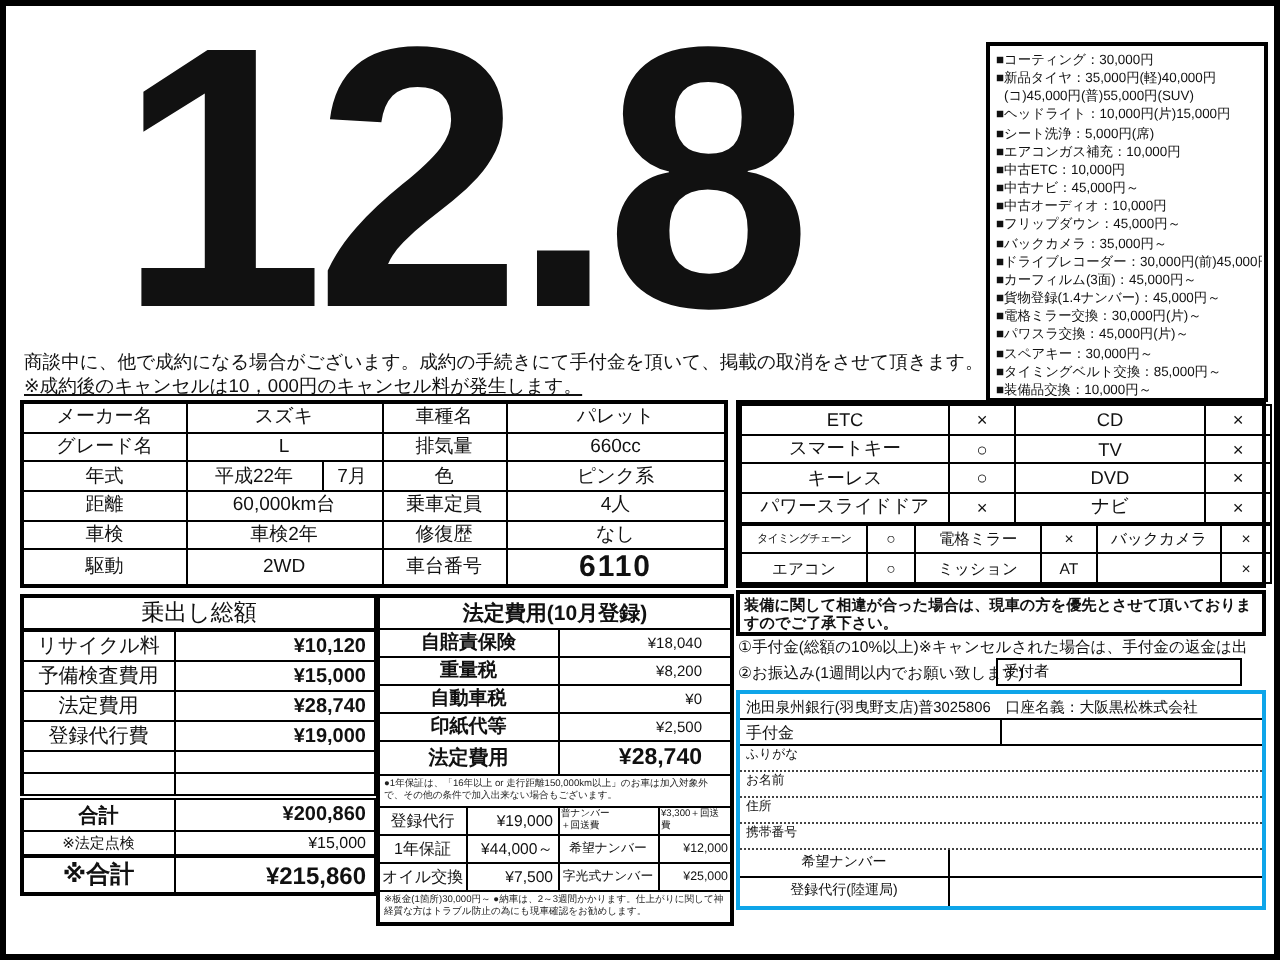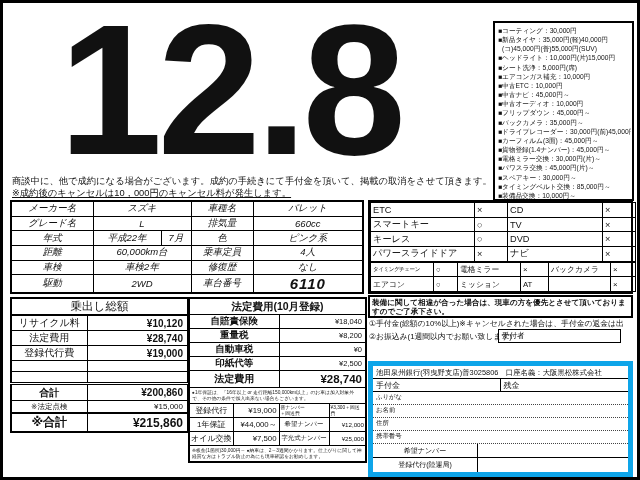--- a/index.html
+++ b/index.html
@@ -19,39 +19,39 @@
 
   
   #notice{left:12px;top:176px;width:460px;font-size:9.3px;line-height:11.6px;white-space:nowrap;}
   #notice .u{text-decoration:underline;}
 
   table{border-collapse:collapse;table-layout:fixed;}
   td{border:1px solid #000;overflow:hidden;white-space:nowrap;padding:0 2px;}
 
   
   #vehicle-table{left:10px;top:200px;width:352px;border:2px solid #000;font-size:9.5px;text-align:center;}
-  #vehicle-table td{height:13.7px;font-style:italic;}
+  #vehicle-table td{height:13.7px;}
   #vehicle-table .chassis{font-size:15px;font-weight:bold;letter-spacing:1px;}
 
   
   #equip{left:368px;top:200px;width:265px;border:2px solid #000;}
   #equip table{width:100%;}
-  #equip td{height:13.7px;}
+  #equip td{height:13.7px;text-align:center;}
   #equipA td{font-size:9.2px;}
   #equipB td{font-size:7.8px;}
   #equipB .tiny{font-size:5.6px;letter-spacing:-0.5px;}
   #equip-notice{left:368px;top:295px;width:265px;height:23px;border:2px solid #000;
                 font-size:7.6px;line-height:9.4px;font-weight:bold;padding:1px 2px;}
 
   
   #contract-line1{left:369px;top:318px;width:266px;font-size:7.8px;white-space:nowrap;overflow:hidden;}
   #contract-line2{left:369px;top:331px;width:140px;font-size:7.8px;white-space:nowrap;}
   #receiver-box{left:498px;top:329px;width:123px;height:14px;border:1px solid #000;
                 font-size:7.5px;padding:1px 0 0 3px;}
-  #contract-block{left:368px;top:345px;width:265px;border:5px solid #0ea5e9;font-size:8px;margin-top:16px;}
+  #contract-block{left:368px;top:345px;width:265px;border:2px solid #0ea5e9;font-size:8px;}
   .c-row{position:relative;border-bottom:1px solid #000;height:13px;line-height:13px;
          overflow:hidden;white-space:nowrap;padding-left:3px;box-sizing:border-box;}
   .c-row.bank{font-size:7.4px;}
   .c-row.split{display:flex;padding:0;}
   .c-row.split .half{width:50%;box-sizing:border-box;padding-left:3px;}
   .c-row.split .half:first-child{border-right:1px solid #000;}
   .c-row.dotted{border-bottom:1px dotted #444;font-size:6.4px;height:13px;line-height:9px;}
   .c-row.req{display:flex;padding:0;height:14px;line-height:14px;}
   .c-row.req .req-lbl{width:105px;text-align:center;border-right:1px solid #000;font-size:7px;box-sizing:border-box;}
   .c-row.req .req-val{flex:1;}
@@ -66,21 +66,21 @@
   #totals-table tr.total td{border-top:3px double #000;font-weight:bold;font-size:10px;height:15px;}
   #totals-table tr.note td{font-size:7.5px;height:11px;font-weight:normal;}
   #totals-table tr.note td.val{font-size:8px;font-weight:normal;}
   #totals-table tr.grand td{border-top:2px solid #000;font-weight:bold;font-size:12px;height:16px;}
 
   
   #legal-table{left:188px;top:297px;width:177px;border:2px solid #000;}
   #legal-table td{height:13px;}
   #legal-table tr.hdr td{font-size:10.5px;font-weight:bold;text-align:center;height:15px;}
   #legal-table td.lbl{font-weight:bold;font-size:9.5px;text-align:center;}
-  #legal-table td.val{text-align:right;font-size:7.5px;padding-right:3px;}
+  #legal-table td.val{text-align:right;font-size:7.5px;padding-right:14px;}
   #legal-table tr.total td.lbl{font-size:10px;}
   #legal-table tr.total td.val{font-size:11.5px;font-weight:bold;height:16px;}
   #legal-table td.fine{font-size:4.8px;line-height:5.6px;white-space:normal;height:13px;color:#222;padding:1px 2px;}
   #legal-table td.e-lbl{font-size:8px;text-align:center;padding:0 1px;}
   #legal-table td.e-val{font-size:7.8px;text-align:right;padding-right:2px;}
   #legal-table td.e-2line{font-size:4.8px;line-height:5.4px;white-space:pre-line;text-align:left;padding:0 1px;}
   #legal-table td.e-tinyval{font-size:6.2px;text-align:right;padding-right:1px;}
 </style>
 </head>
 <body>
@@ -233,21 +233,20 @@
 <div class="abs" id="equip-notice">装備に関して相違が合った場合は、現車の方を優先とさせて頂いておりますのでご了承下さい。</div>
 
 <div class="abs" id="contract-line1">①手付金(総額の10%以上)※キャンセルされた場合は、手付金の返金は出</div>
 <div class="abs" id="contract-line2">②お振込み(1週間以内でお願い致します)</div>
 <div class="abs" id="receiver-box">受付者</div>
 
 <div class="abs" id="contract-block">
   <div class="c-row bank">池田泉州銀行(羽曳野支店)普3025806　口座名義：大阪黒松株式会社</div>
   <div class="c-row split">
     <div class="half">手付金</div>
-    <div class="half">残金</div>
   </div>
   <div class="c-row dotted">ふりがな</div>
   <div class="c-row dotted">お名前</div>
   <div class="c-row dotted">住所</div>
   <div class="c-row dotted">携帯番号</div>
   <div class="c-row req">
     <div class="req-lbl">希望ナンバー</div>
     <div class="req-val"></div>
   </div>
   <div class="c-row req">
@@ -263,20 +262,24 @@
     </colgroup>
   <tbody>
       <tr class="hdr">
     <td colspan="2">乗出し総額</td>
   </tr>
   <tr>
     <td>リサイクル料</td>
     <td class="val">¥10,120</td>
   </tr>
   <tr>
+    <td>予備検査費用</td>
+    <td class="val">¥15,000</td>
+  </tr>
+  <tr>
     <td>法定費用</td>
     <td class="val">¥28,740</td>
   </tr>
   <tr>
     <td>登録代行費</td>
     <td class="val">¥19,000</td>
   </tr>
   <tr class="empty">
         <td></td>
         <td></td>

